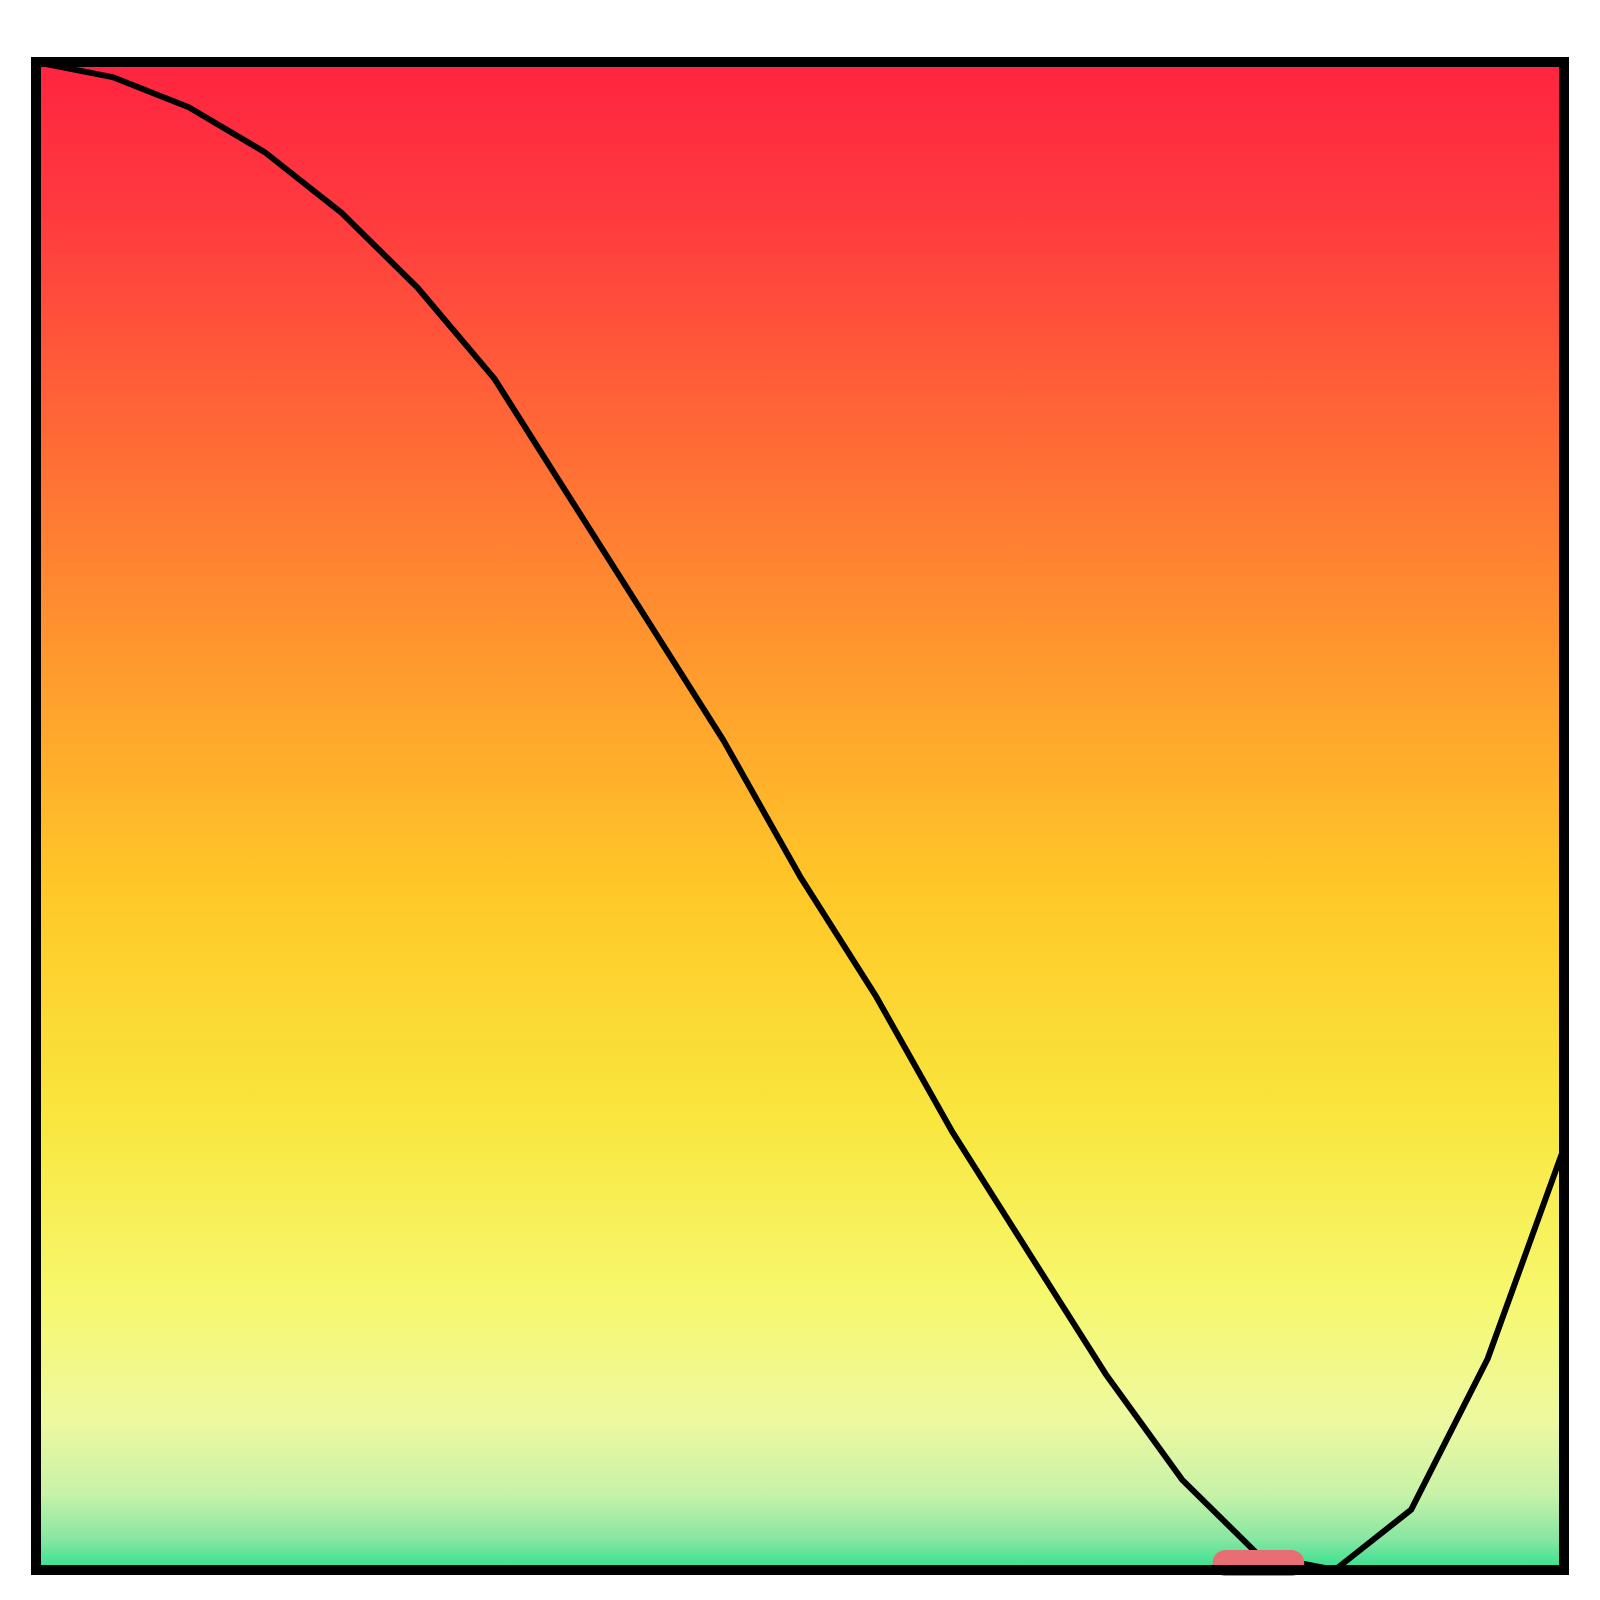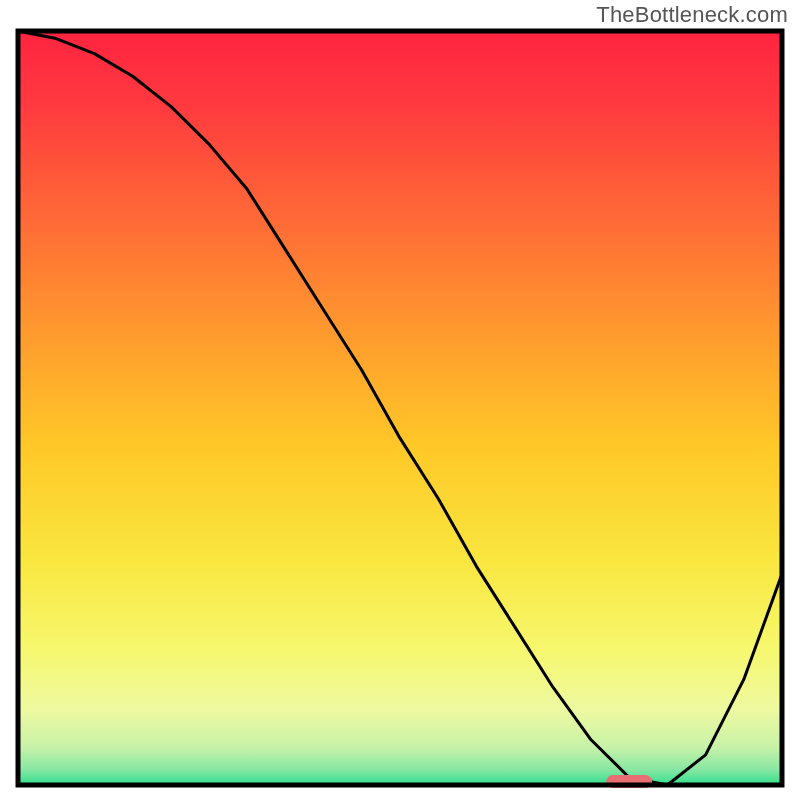--- a/index.html
+++ b/index.html
@@ -32,21 +32,20 @@
     height: 760px;
   }
   svg {
     display: block;
   }
 </style>
 </head>
 <body>
 
 <div class="container">
-  <div class="watermark">TheBottleneck.com</div>
   <div class="plot-wrap">
     <svg id="chart-svg" width="770" height="760" viewBox="0 0 770 760">
         <defs>
           <linearGradient id="bg-grad" x1="0" y1="0" x2="0" y2="1">
             <stop offset="0%" stop-color="#ff2440"></stop>
             <stop offset="10%" stop-color="#ff3a3f"></stop>
             <stop offset="25%" stop-color="#ff6a36"></stop>
             <stop offset="40%" stop-color="#ff9a2e"></stop>
             <stop offset="55.00000000000001%" stop-color="#ffc828"></stop>
             <stop offset="70%" stop-color="#f9e63e"></stop>

